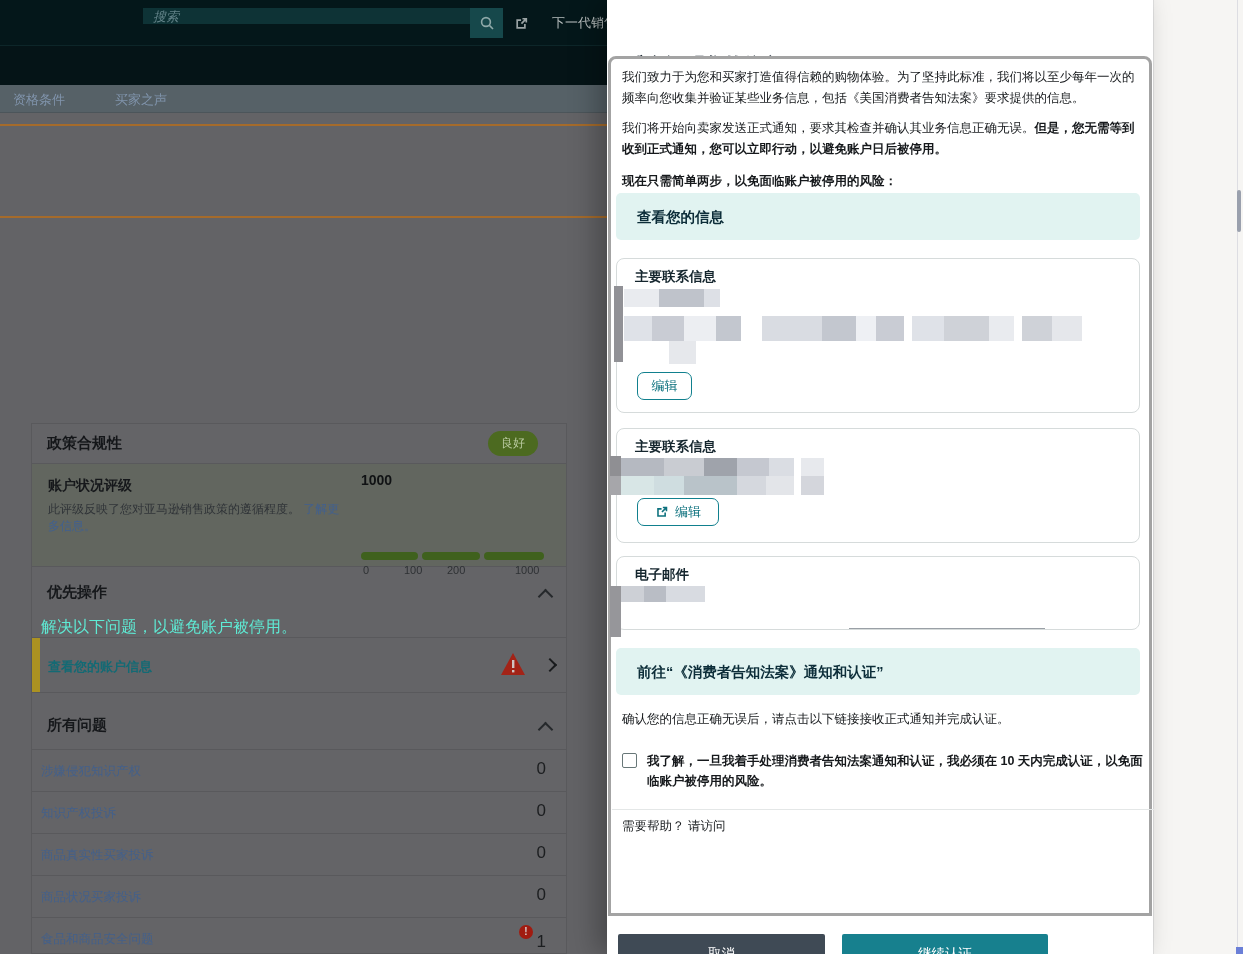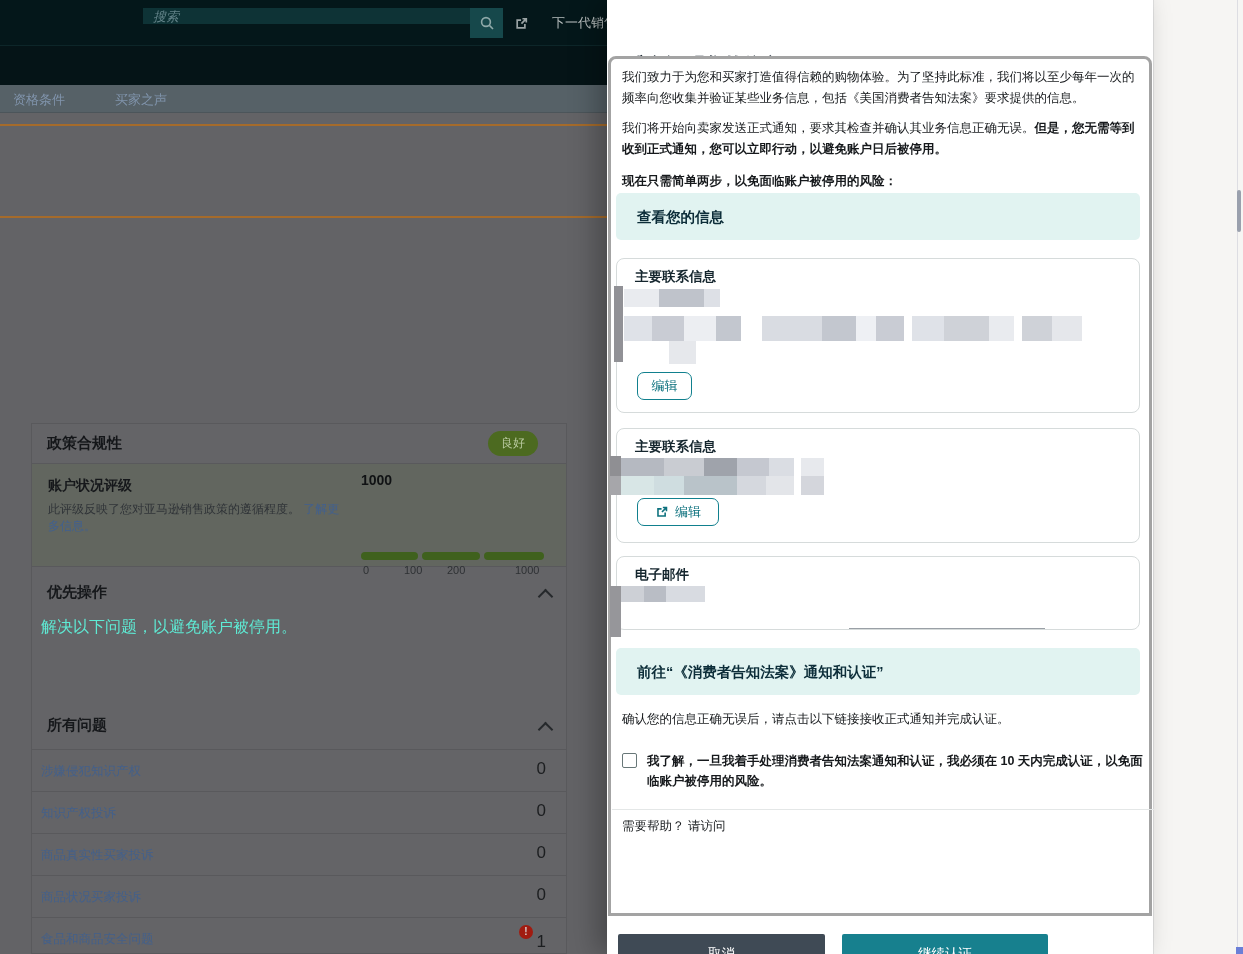--- a/index.html
+++ b/index.html
@@ -126,20 +126,30 @@
     <span class="tick" style="left:415px">200</span>
     <span class="tick" style="left:483px">1000</span>
   </div>
 
   <div class="prio-h">
     <span class="t">优先操作</span>
     <span class="chev-up" style="position:absolute; left:508px; top:24px"></span>
   </div>
   <div class="prio-d">解决以下问题，以避免账户被停用。</div>
 
+  <div class="prio-row">
+    <span class="prio-bar"></span>
+    <span class="prio-link">查看您的账户信息</span>
+    <svg class="warn-tri" viewBox="0 0 26 24">
+      <path d="M13 1 L25 23 H1 Z" fill="#a32317"></path>
+      <rect x="12" y="8" width="2.4" height="8" fill="#cfc4c2"></rect>
+        <rect x="12" y="18" width="2.4" height="2.4" fill="#cfc4c2"></rect>
+    </svg>
+    <span class="chev-right" style="position:absolute; left:513px; top:22px"></span>
+  </div>
 
   <span class="issues-h">所有问题</span>
   <span class="chev-up" style="position:absolute; left:508px; top:300px"></span>
 
   <div class="issue-row" style="top:325px">
     <span class="lb">涉嫌侵犯知识产权</span>
     <span class="ct">0</span>
   </div>
   <div class="issue-row" style="top:367px">
     <span class="lb">知识产权投诉</span>

